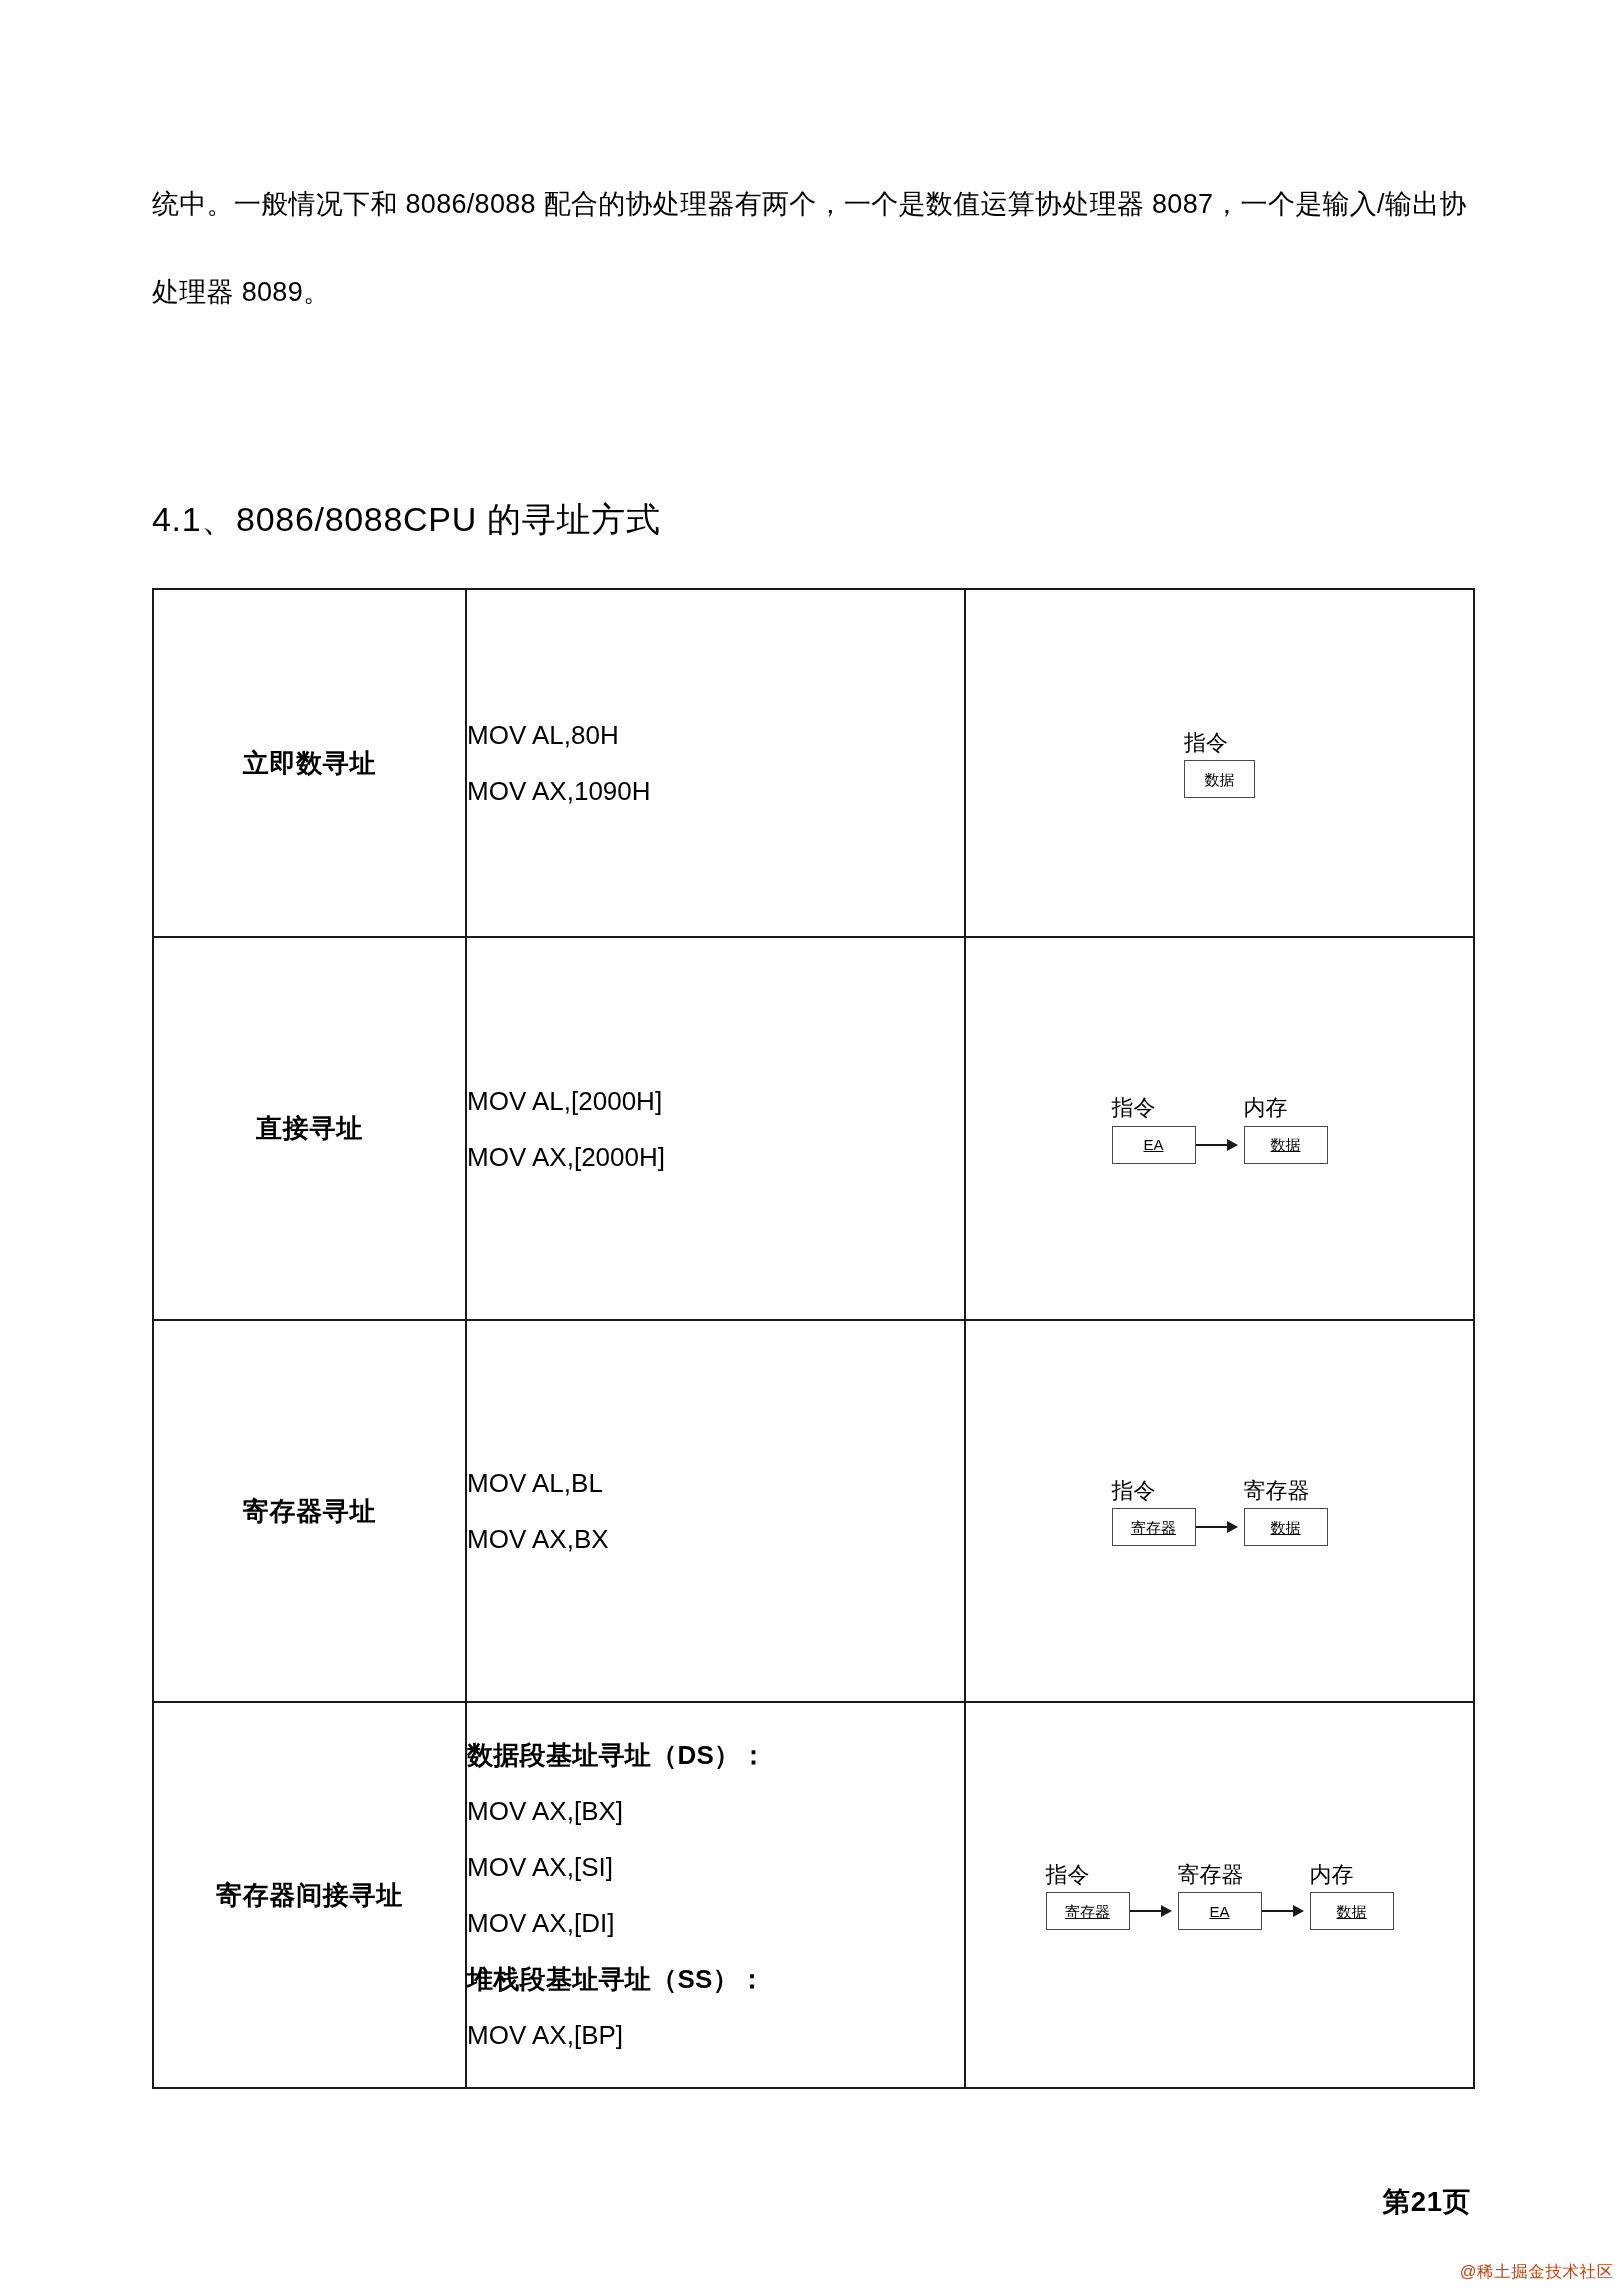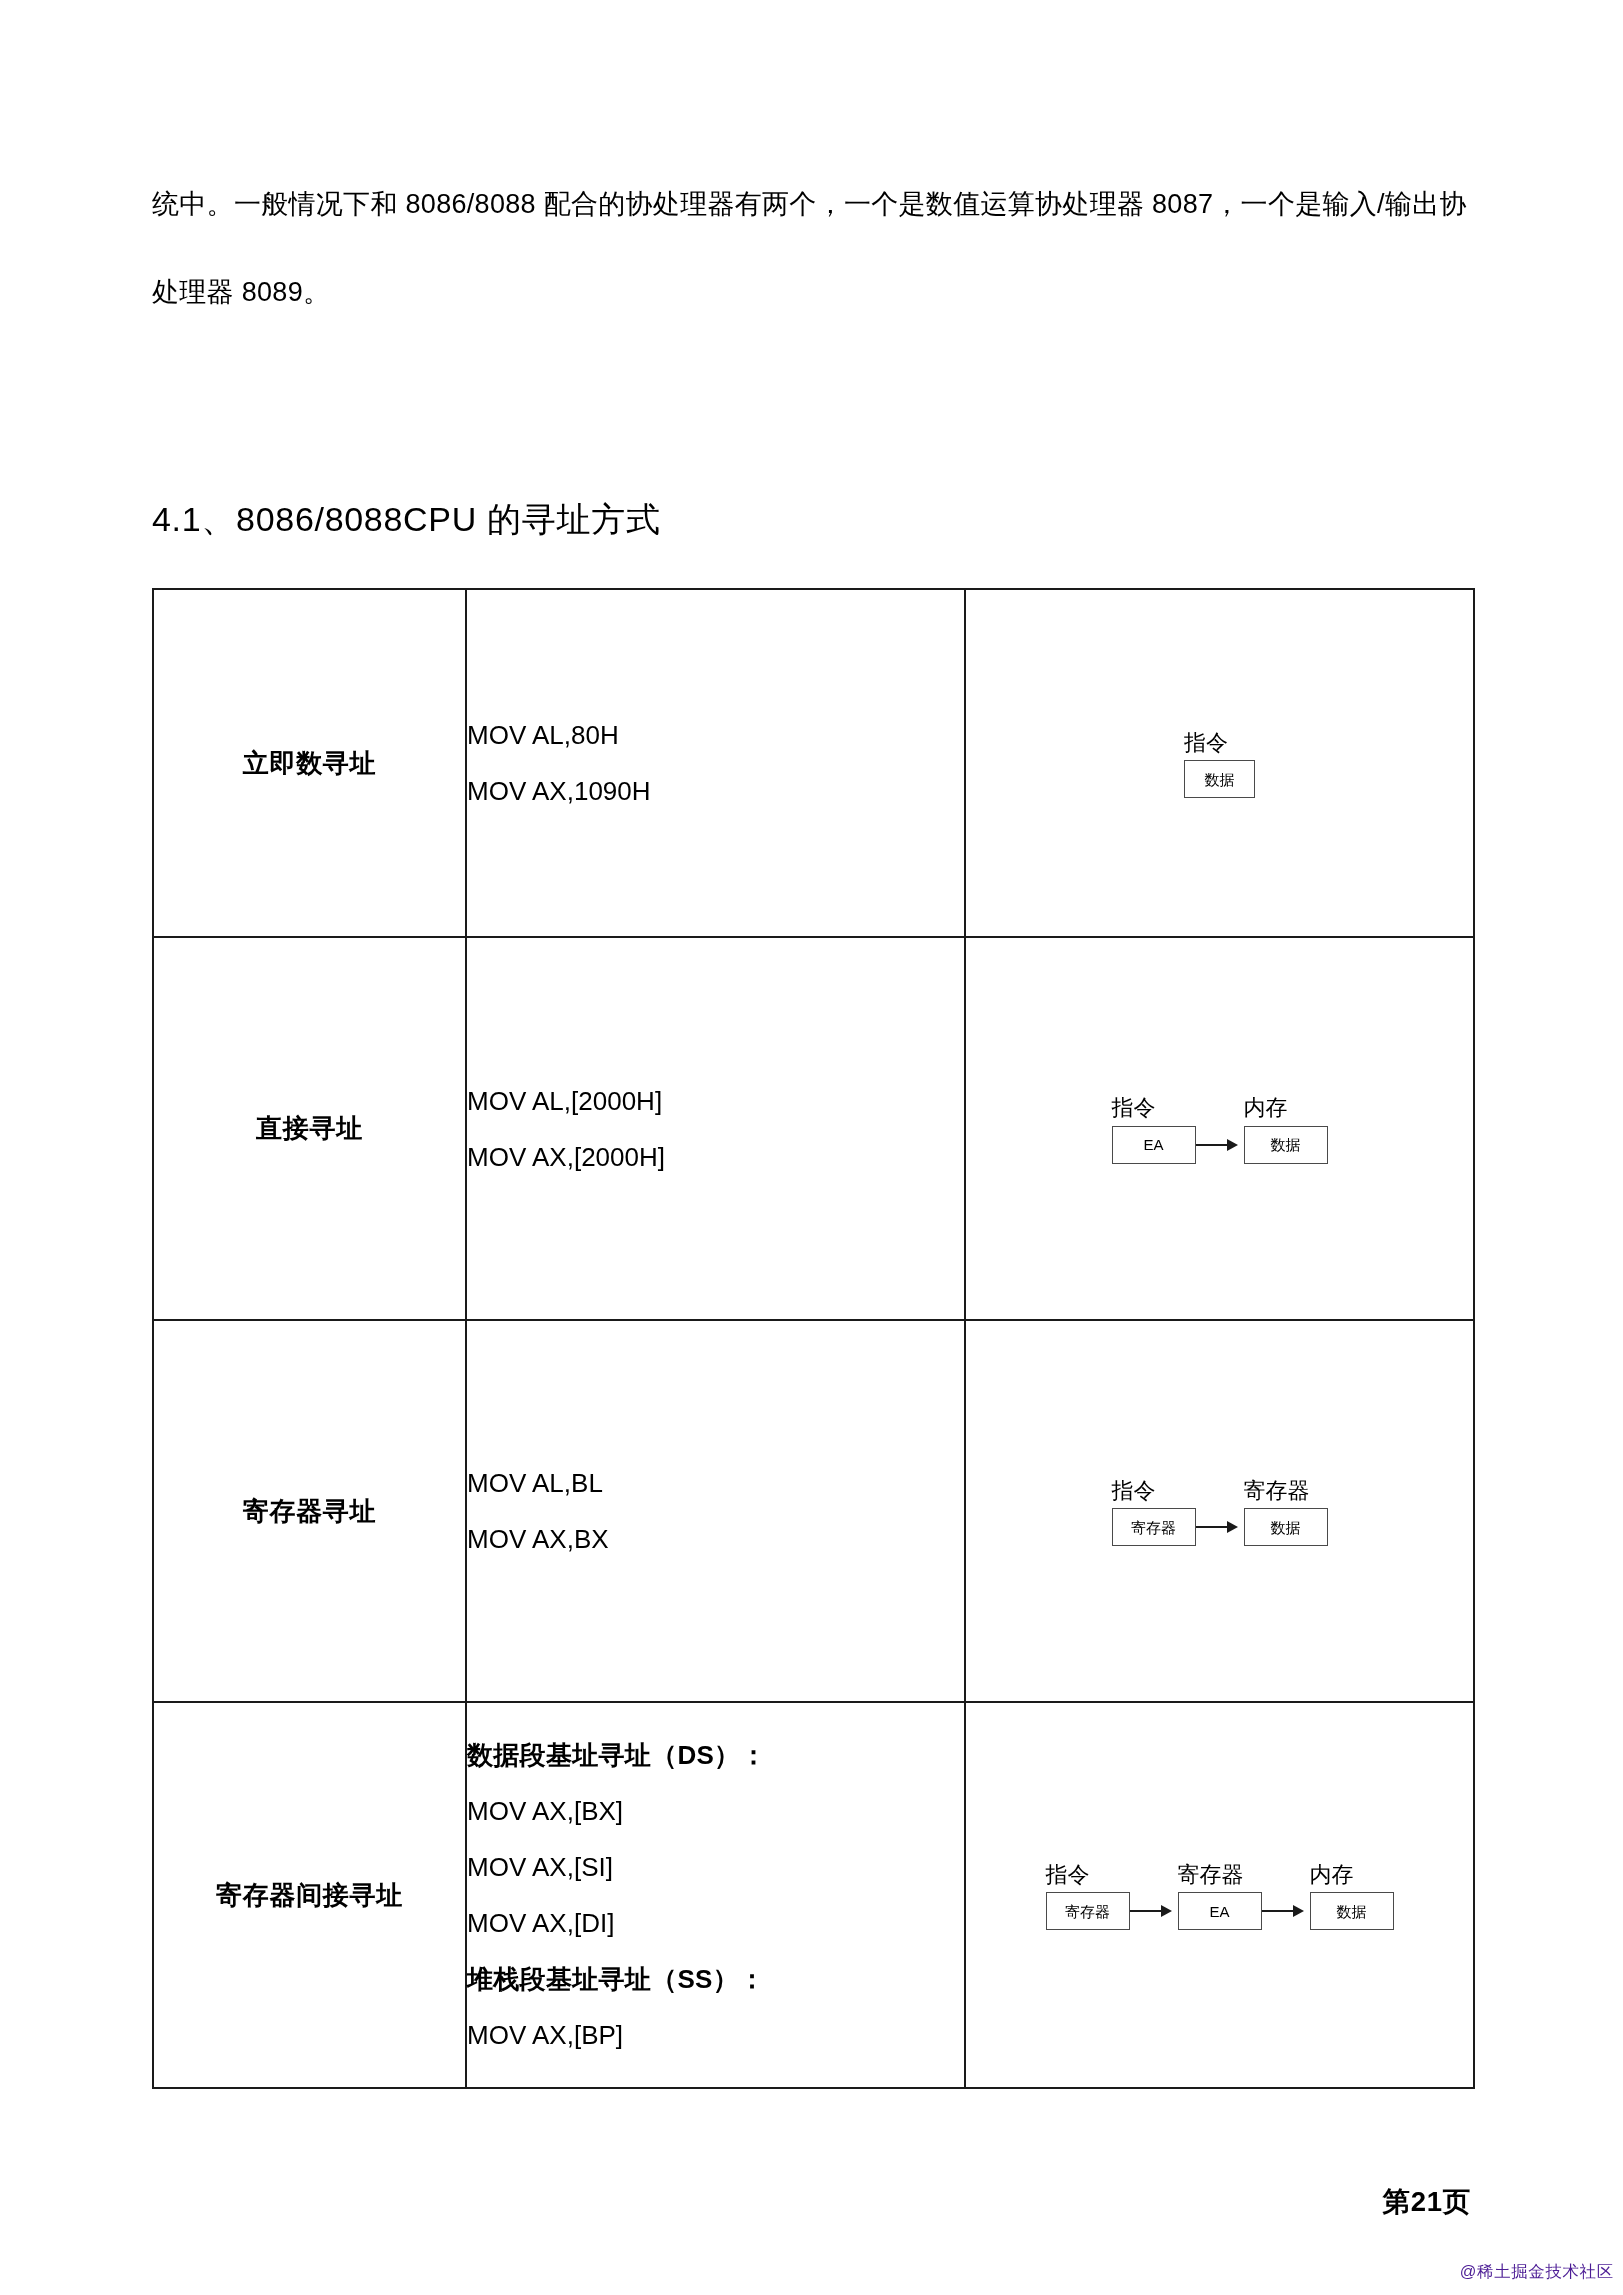--- a/index.html
+++ b/index.html
@@ -123,21 +123,21 @@
     background: #ffffff;
     font-size: 15px;
     line-height: 1;
     display: flex;
     align-items: center;
     justify-content: center;
     white-space: nowrap;
     box-sizing: border-box;
   }
   .box-sm { min-width: 71px; height: 38px; padding: 0 11.8px; }
-  .box-md { min-width: 84px; height: 38px; padding: 0 11.8px; }
+  .box-md { min-width: 84px; height: 38px; padding: 0 11.8px; text-decoration: underline; }
 
   .arrow {
     position: relative;
     width: 48px;
     height: 38px;
     flex: 0 0 auto;
   }
   .arrow .shaft {
     position: absolute;
     left: 0;
@@ -165,21 +165,21 @@
     top: 2184px;
     font-size: 27.5px;
     font-weight: bold;
     letter-spacing: 0.7px;
   }
   .watermark {
     position: absolute;
     right: 9.2px;
     top: 2261px;
     font-size: 16.4px;
-    color: #4c1d95;
+    color: #c2410c;
     letter-spacing: 0.7px;
     white-space: nowrap;
   }
 </style>
 </head>
 <body>
 
 <div class="page">
 
   <div class="intro">

